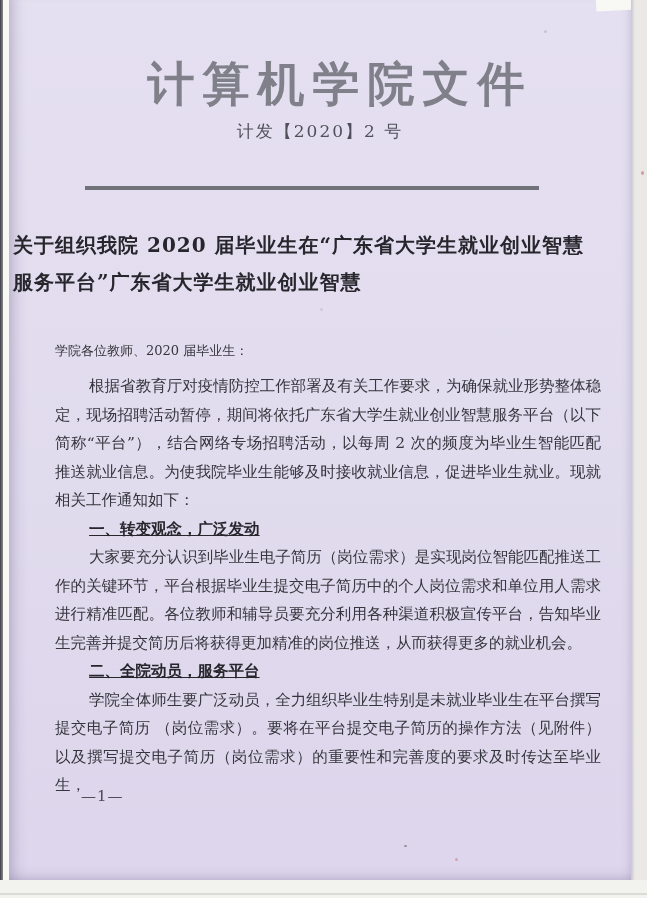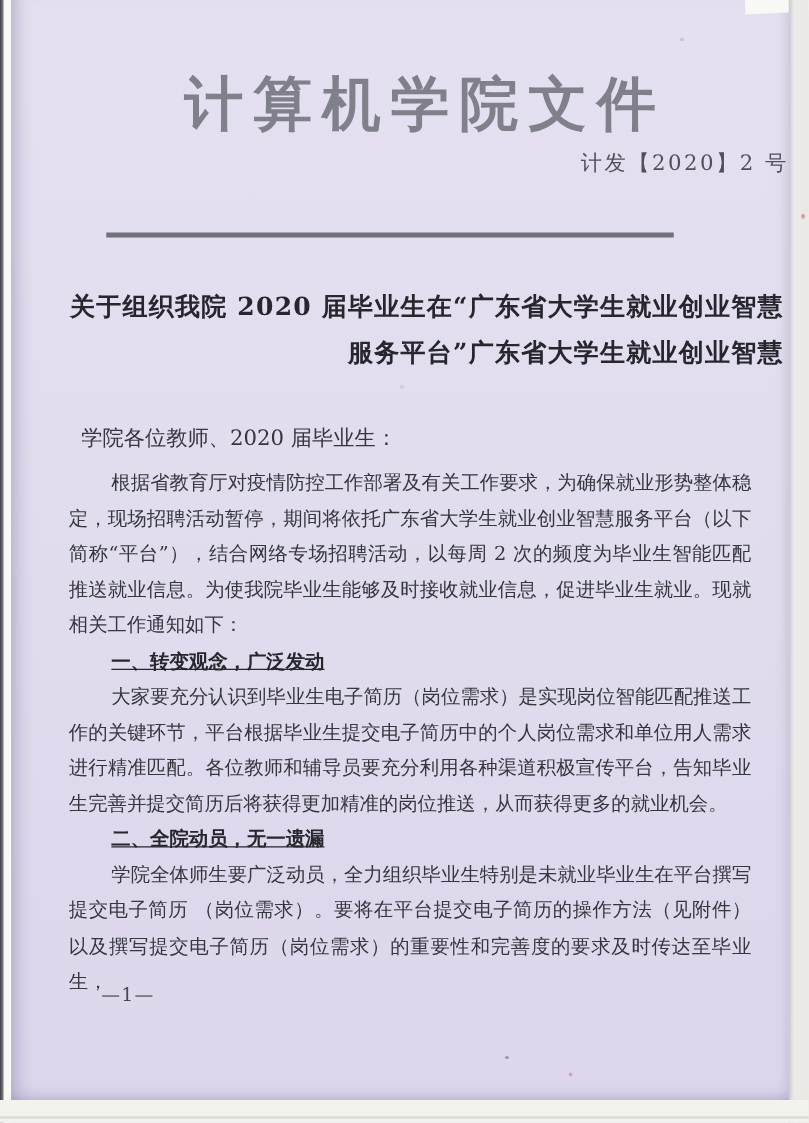--- a/index.html
+++ b/index.html
@@ -43,39 +43,39 @@
     position:absolute;left:0;top:58px;width:100%;
     padding-left:40px;
     text-align:center;
     font-size:47px;line-height:52px;font-weight:bold;
     letter-spacing:8px;
     color:var(--masthead-color);
     white-space:nowrap;
   }
   .doc-number{
     position:absolute;left:0;top:119px;width:100%;
-    text-align:right;
+    text-align:center;
     font-size:17px;line-height:24px;
     letter-spacing:2px;
     color:var(--docnum-color);
   }
   .rule{
     position:absolute;left:76px;top:186px;width:454px;height:4px;
     background:var(--rule-color);
   }
   .subject{
-    position:absolute;left:36px;top:227px;width:582px;
-    text-align:right;
+    position:absolute;left:4px;top:227px;width:582px;
+    text-align:left;
     font-size:20px;line-height:37px;font-weight:bold;
     letter-spacing:1px;
     color:var(--heading-color);
   }
   .salutation{
-    position:absolute;left:56px;top:337px;width:546px;
-    font-size:17px;line-height:28.5px;
+    position:absolute;left:46px;top:337px;width:546px;
+    font-size:13px;line-height:28.5px;
     color:var(--body-color);
   }
   .body-block{
     position:absolute;left:46px;top:372px;width:546px;
     font-size:15.5px;line-height:28.5px;
     color:var(--body-color);
     text-align:justify;
     text-justify:inter-ideograph;
   }
   .body-block p{margin:0;text-indent:2.2em;}
@@ -129,21 +129,21 @@
     <div>关于组织我院 2020 届毕业生在“广东省大学生就业创业智慧</div>
     <div>服务平台”广东省大学生就业创业智慧</div>
   </div>
 
   <div class="salutation">学院各位教师、2020 届毕业生：</div>
 
   <div class="body-block">
     <p>根据省教育厅对疫情防控工作部署及有关工作要求，为确保就业形势整体稳定，现场招聘活动暂停，期间将依托广东省大学生就业创业智慧服务平台（以下简称“平台”），结合网络专场招聘活动，以每周 2 次的频度为毕业生智能匹配推送就业信息。为使我院毕业生能够及时接收就业信息，促进毕业生就业。现就相关工作通知如下：</p>
     <p class="section">一、转变观念，广泛发动</p>
     <p>大家要充分认识到毕业生电子简历（岗位需求）是实现岗位智能匹配推送工作的关键环节，平台根据毕业生提交电子简历中的个人岗位需求和单位用人需求进行精准匹配。各位教师和辅导员要充分利用各种渠道积极宣传平台，告知毕业生完善并提交简历后将获得更加精准的岗位推送，从而获得更多的就业机会。</p>
-    <p class="section">二、全院动员，无一遗漏</p>
+    <p class="section">二、全院动员，服务平台</p>
     <p>学院全体师生要广泛动员，全力组织毕业生特别是未就业毕业生在平台撰写提交电子简历 （岗位需求）。要将在平台提交电子简历的操作方法（见附件）以及撰写提交电子简历（岗位需求）的重要性和完善度的要求及时传达至毕业生，</p>
   </div>
 
   <div class="pageno">—1—</div>
 </div>
 
 <div class="notch-top-right"></div>
 <div class="strip-right"></div>
 <div class="strip-bottom"></div>
 <div class="bottom-line"></div>

